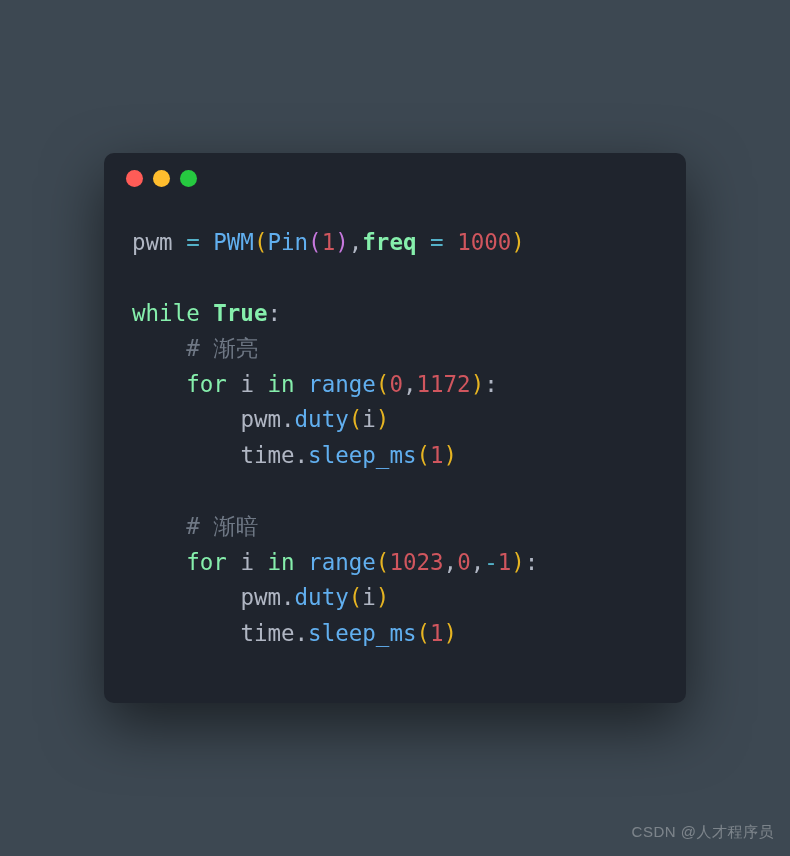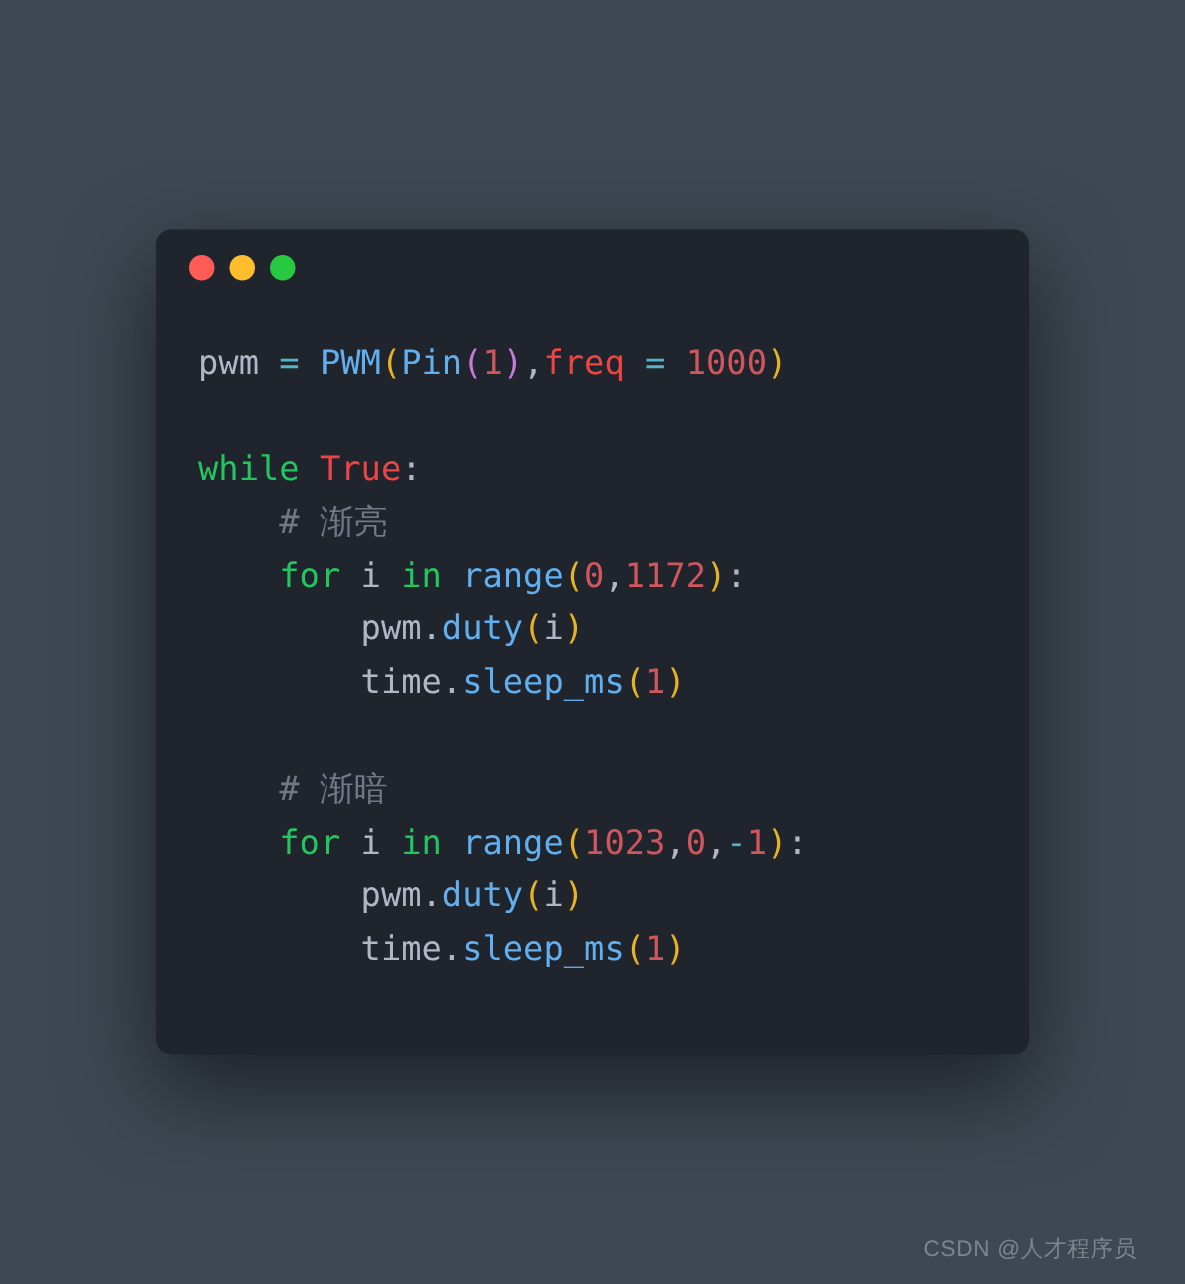--- a/index.html
+++ b/index.html
@@ -38,30 +38,30 @@
     .code-body {
       padding: 20px 28px 52px 28px;
       font-size: 22.5px;
       line-height: 1.58;
       white-space: pre;
       color: #b0b6c3;
     }
     .tok-var    { color: #b0b6c3; }
     .tok-func   { color: #61afef; }
     .tok-num    { color: #d0565e; }
-    .tok-kw     { color: #22c55e; }
-    .tok-const  { color: #ef4444; }
+    .tok-kw     { color: #86efac; }
+    .tok-const  { color: #86efac; font-weight: bold; }
     .tok-paren  { color: #e6b422; }
     .tok-paren2 { color: #c678dd; }
     .tok-op     { color: #54b2c9; }
     .tok-comm   { color: #6f7885; }
     .blank { height: 1.58em; }
     .watermark {
       position: absolute;
-      right: 32px;
+      right: 16px;
       bottom: 14px;
       color: rgba(255,255,255,0.33);
       font-family: sans-serif;
       font-size: 15px;
       letter-spacing: 0.5px;
     }
   </style>
 </head>
 <body>
 

